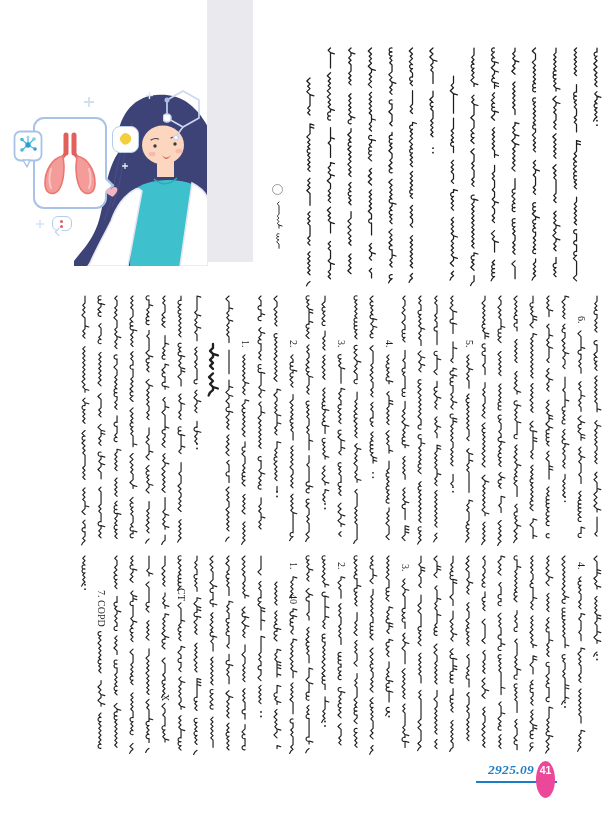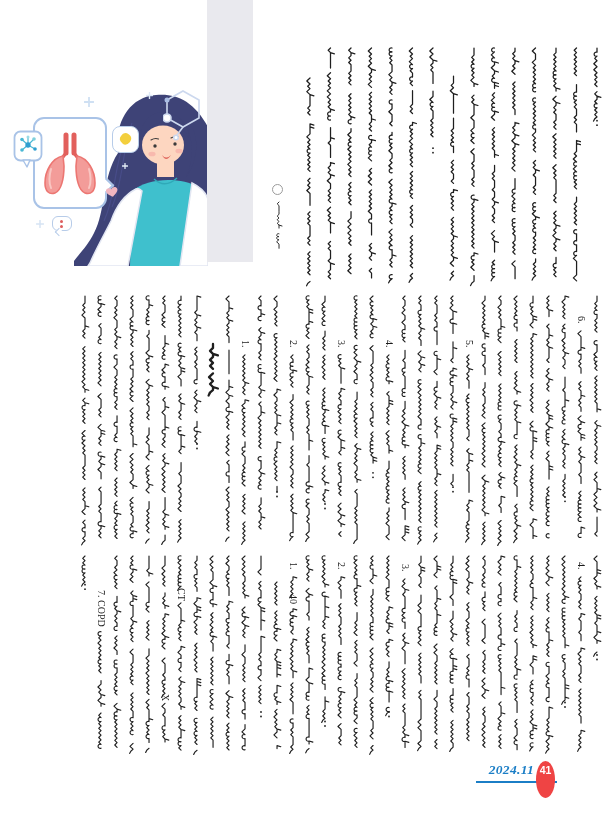--- a/index.html
+++ b/index.html
@@ -55,21 +55,21 @@
   
   .footer{position:absolute;left:456px;top:760px;width:110px;height:26px;z-index:3;}
   .footer .rule{position:absolute;left:20px;top:21px;width:81px;height:1.6px;background:#1b7ec6;}
   .footer .issue{
     position:absolute;right:32px;top:2px;
     font-family:"Liberation Serif",serif;font-style:italic;font-weight:bold;
     font-size:13.5px;color:#1b7ec6;letter-spacing:.3px;white-space:nowrap;
   }
   .footer .badge{
     position:absolute;left:80px;top:1px;width:19px;height:37px;border-radius:50%;
-    background:#ef4444;color:#fff;font-weight:bold;font-size:10.5px;
+    background:#ec4899;color:#fff;font-weight:bold;font-size:10.5px;
     line-height:19px;text-align:center;
   }
 </style>
 </head>
 <body>
 
 <div class="page">
 
   <div class="illustration">
 
@@ -293,17 +293,17 @@
         <text transform="translate(577.6 562) rotate(90)" class="latin">4.</text>
         <path d="M0 0 l-2.3 2.3 l2.3 2.3 a2.1 2.1 0 1 0 0.01 3.8 l-2.3 2.3 l2.3 2.3 l-2.3 2.3 l2.3 2.3 l0 5.3 l-2.3 2.3 l2.3 2.3 l-2.3 2.3 l2.3 2.3 m0 4.6 l3.8 1.1 m-3.8 -1.1 l0 3 l-2.3 2.3 l2.3 2.3 l0 5.0 l0 3.9 l-2.3 2.3 l2.3 2.3 l0 6.1 m0 7.3 l3.8 1.1 m-3.8 -1.1 l0 3 l-3.1 2.9 l3.1 2.9 l-2.3 2.3 l2.3 2.3 l-2.3 2.3 l2.3 2.3 l0 7.2 l-2.3 2.3 l2.3 2.3 l-2.3 2.3 l2.3 2.3 m0 6.6 l-2.3 2.3 l2.3 2.3 l-2.3 2.3 l2.3 2.3 l-2.3 2.3 l2.3 2.3 l-2.3 2.3 l2.3 2.3 l-2.3 2.3 l2.3 2.3 l-2.3 2.3 l2.3 2.3 l0 6.5 m0 7.2 l3.8 1.1 m-3.8 -1.1 l0 3 l-2.3 2.3 l2.3 2.3 l-2.3 2.3 l2.3 2.3 l-2.3 2.3 l2.3 2.3 q-2.6 1.5 -3.4 4.2" transform="translate(581 576.8)" stroke="#1f1f1f" stroke-width="1.15"></path>
         <path d="M0 0 l-3.1 2.9 l3.1 2.9 l0 4.2 l0 3.6 l3.8 1.1 m-3.8 -1.1 l0 3 l3.8 1.1 m-3.8 -1.1 l0 3 l-3.1 2.9 l3.1 2.9 l-2.3 2.3 l2.3 2.3 l3.8 1.1 m-3.8 -1.1 l0 3 m0 7.4 l-2.3 2.3 l2.3 2.3 l-2.3 2.3 l2.3 2.3 l-2.3 2.3 l2.3 2.3 l-2.3 2.3 l2.3 2.3 l3.8 1.1 m-3.8 -1.1 l0 3 l3.8 1.1 m-3.8 -1.1 l0 3 l-2.3 2.3 l2.3 2.3 l0 6.1 l3.8 1.1 m-3.8 -1.1 l0 3 l-3.1 2.9 l3.1 2.9 l3.8 1.1 m-3.8 -1.1 l0 3 m0 8.8 q-2.6 1.5 -3.4 4.2" transform="translate(597 556.0)" stroke="#1f1f1f" stroke-width="1.15"></path>
         <circle cx="597" cy="655.0" r="0.9" fill="#1f1f1f"></circle>
         <circle cx="597" cy="659.5" r="0.9" fill="#1f1f1f"></circle>
       </g>
     </svg>
 
   <div class="footer">
     <div class="rule"></div>
-    <span class="issue">2024.11</span>
+    <span class="issue">2925.09</span>
     <span class="badge">41</span>
   </div>
 
 </div>
 
 </body></html>

